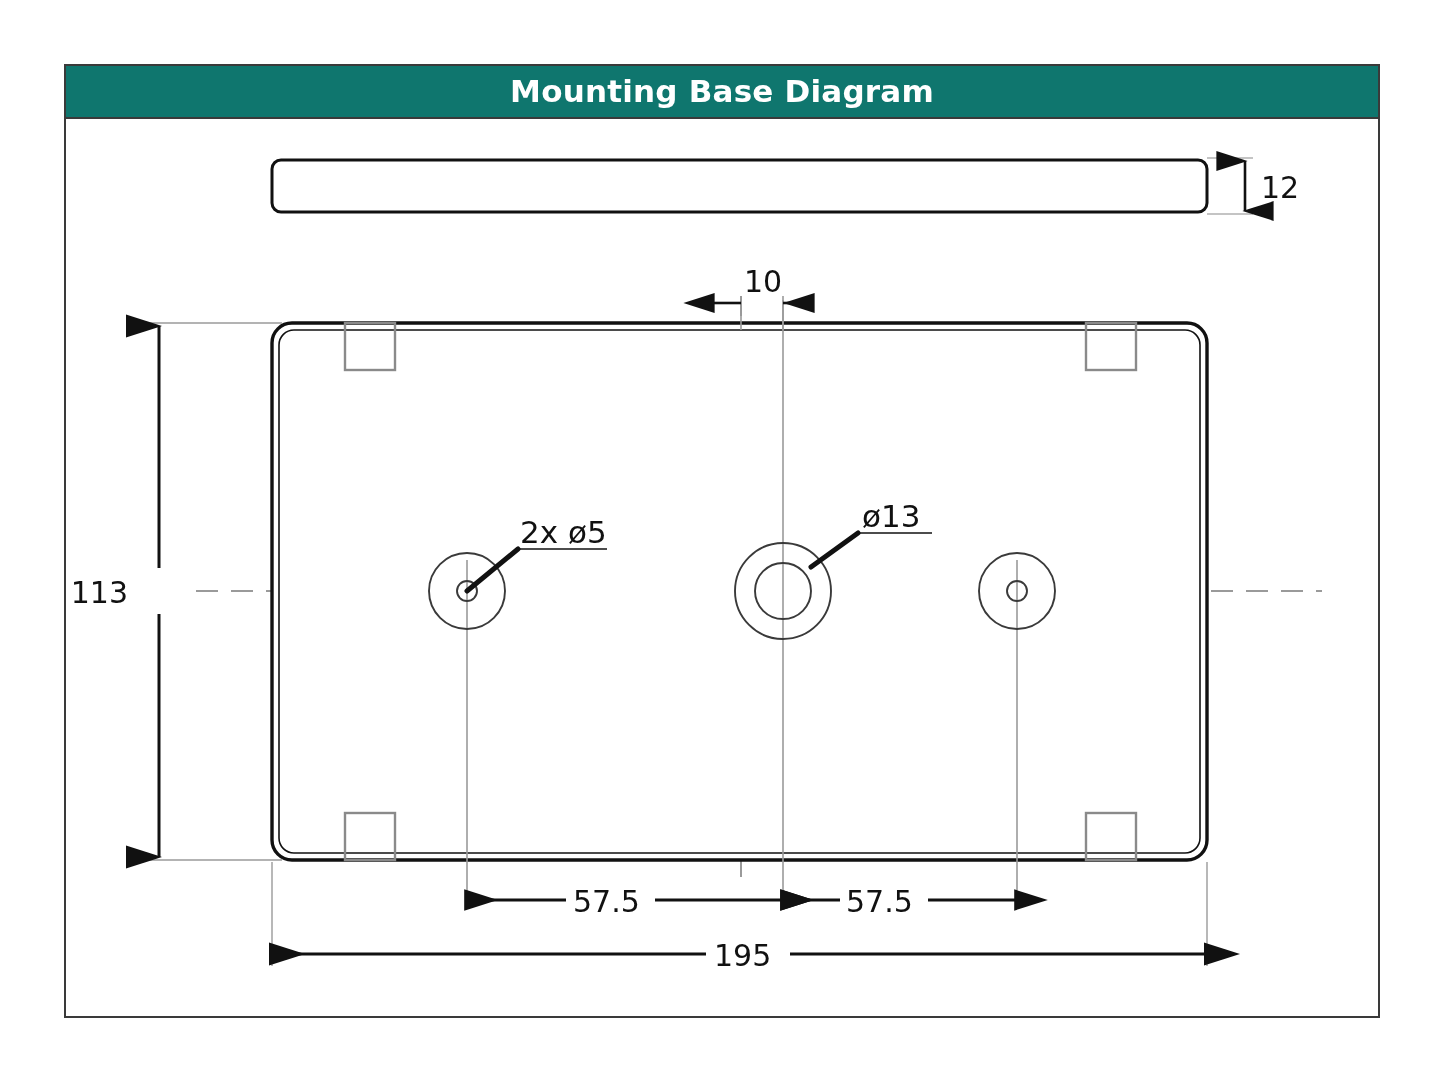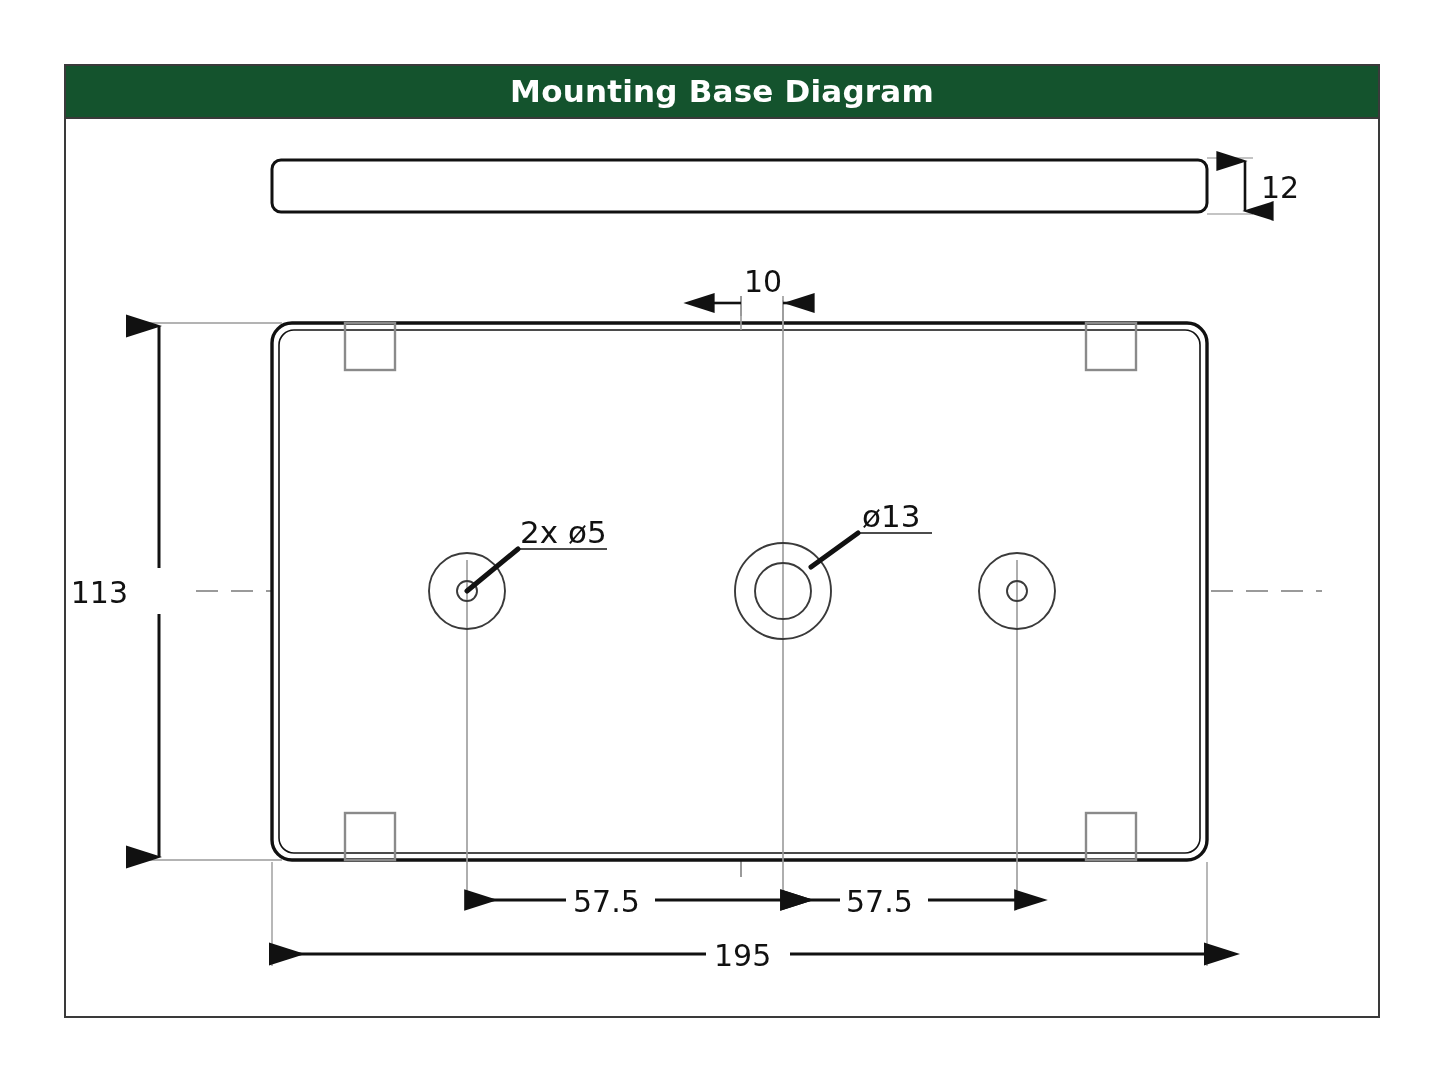--- a/index.html
+++ b/index.html
@@ -28,21 +28,21 @@
     border: 2px solid #3a3a3a;
     box-sizing: border-box;
     background: #ffffff;
   }
   .title-bar {
     position: absolute;
     left: 64px;
     top: 64px;
     width: 1316px;
     height: 55px;
-    background: #14532d;
+    background: #0f766e;
     border: 2px solid #3a3a3a;
     box-sizing: border-box;
     display: flex;
     align-items: center;
     justify-content: center;
   }
   .title-text {
     color: #ffffff;
     font-family: "DejaVu Sans", sans-serif;
     font-size: 31px;

